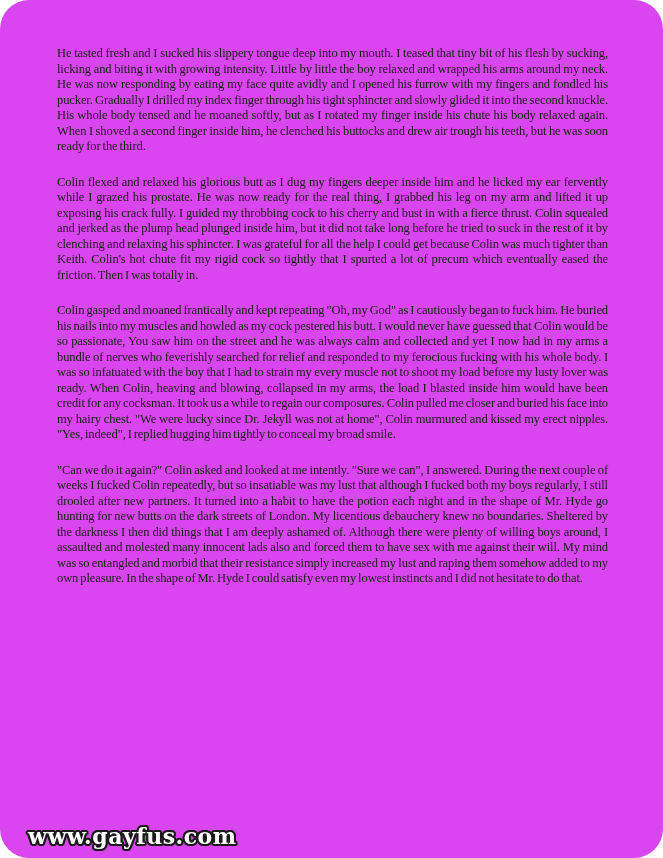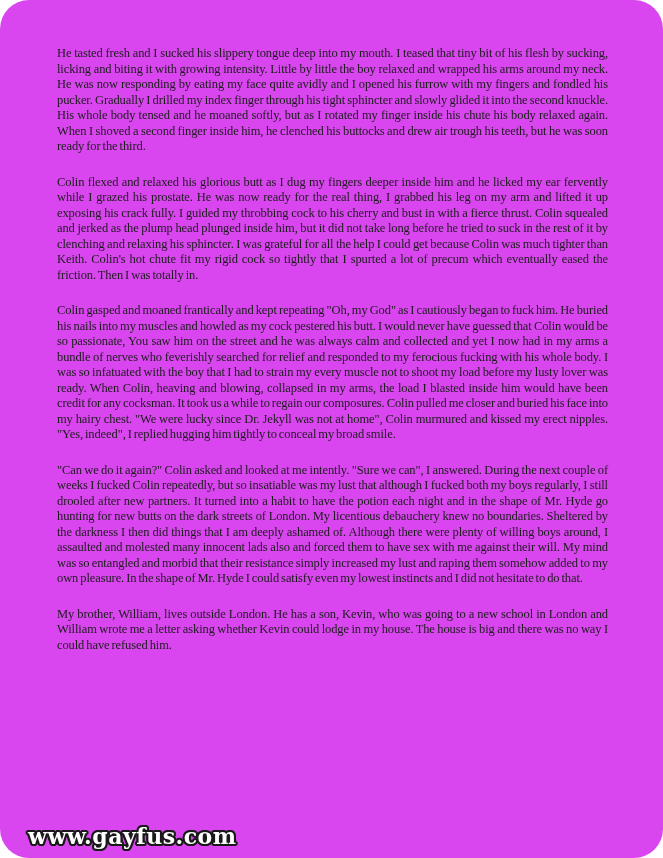--- a/index.html
+++ b/index.html
@@ -61,16 +61,15 @@
 </style>
 </head>
 <body>
 
 <div class="sheet">
   <div class="text-block">
     <p>He tasted fresh and I sucked his slippery tongue deep into my mouth. I teased that tiny bit of his flesh by sucking, licking and biting it with growing intensity. Little by little the boy relaxed and wrapped his arms around my neck. He was now responding by eating my face quite avidly and I opened his furrow with my fingers and fondled his pucker. Gradually I drilled my index finger through his tight sphincter and slowly glided it into the second knuckle. His whole body tensed and he moaned softly, but as I rotated my finger inside his chute his body relaxed again. When I shoved a second finger inside him, he clenched his buttocks and drew air trough his teeth, but he was soon ready for the third.</p>
     <p>Colin flexed and relaxed his glorious butt as I dug my fingers deeper inside him and he licked my ear fervently while I grazed his prostate. He was now ready for the real thing, I grabbed his leg on my arm and lifted it up exposing his crack fully. I guided my throbbing cock to his cherry and bust in with a fierce thrust. Colin squealed and jerked as the plump head plunged inside him, but it did not take long before he tried to suck in the rest of it by clenching and relaxing his sphincter. I was grateful for all the help I could get because Colin was much tighter than Keith. Colin's hot chute fit my rigid cock so tightly that I spurted a lot of precum which eventually eased the friction. Then I was totally in.</p>
     <p>Colin gasped and moaned frantically and kept repeating "Oh, my God" as I cautiously began to fuck him. He buried his nails into my muscles and howled as my cock pestered his butt. I would never have guessed that Colin would be so passionate, You saw him on the street and he was always calm and collected and yet I now had in my arms a bundle of nerves who feverishly searched for relief and responded to my ferocious fucking with his whole body. I was so infatuated with the boy that I had to strain my every muscle not to shoot my load before my lusty lover was ready. When Colin, heaving and blowing, collapsed in my arms, the load I blasted inside him would have been credit for any cocksman. It took us a while to regain our composures. Colin pulled me closer and buried his face into my hairy chest. "We were lucky since Dr. Jekyll was not at home", Colin murmured and kissed my erect nipples. "Yes, indeed", I replied hugging him tightly to conceal my broad smile.</p>
     <p>"Can we do it again?" Colin asked and looked at me intently. "Sure we can", I answered. During the next couple of weeks I fucked Colin repeatedly, but so insatiable was my lust that although I fucked both my boys regularly, I still drooled after new partners. It turned into a habit to have the potion each night and in the shape of Mr. Hyde go hunting for new butts on the dark streets of London. My licentious debauchery knew no boundaries. Sheltered by the darkness I then did things that I am deeply ashamed of. Although there were plenty of willing boys around, I assaulted and molested many innocent lads also and forced them to have sex with me against their will. My mind was so entangled and morbid that their resistance simply increased my lust and raping them somehow added to my own pleasure. In the shape of Mr. Hyde I could satisfy even my lowest instincts and I did not hesitate to do that.</p>
-    <p>My brother, William, lives outside London. He has a son, Kevin, who was going to a new school in London and William wrote me a letter asking whether Kevin could lodge in my house. The house is big and there was no way I could have refused him.</p>
   </div>
   <div class="watermark">www.gayfus.com</div>
 </div>
 
 </body></html>

